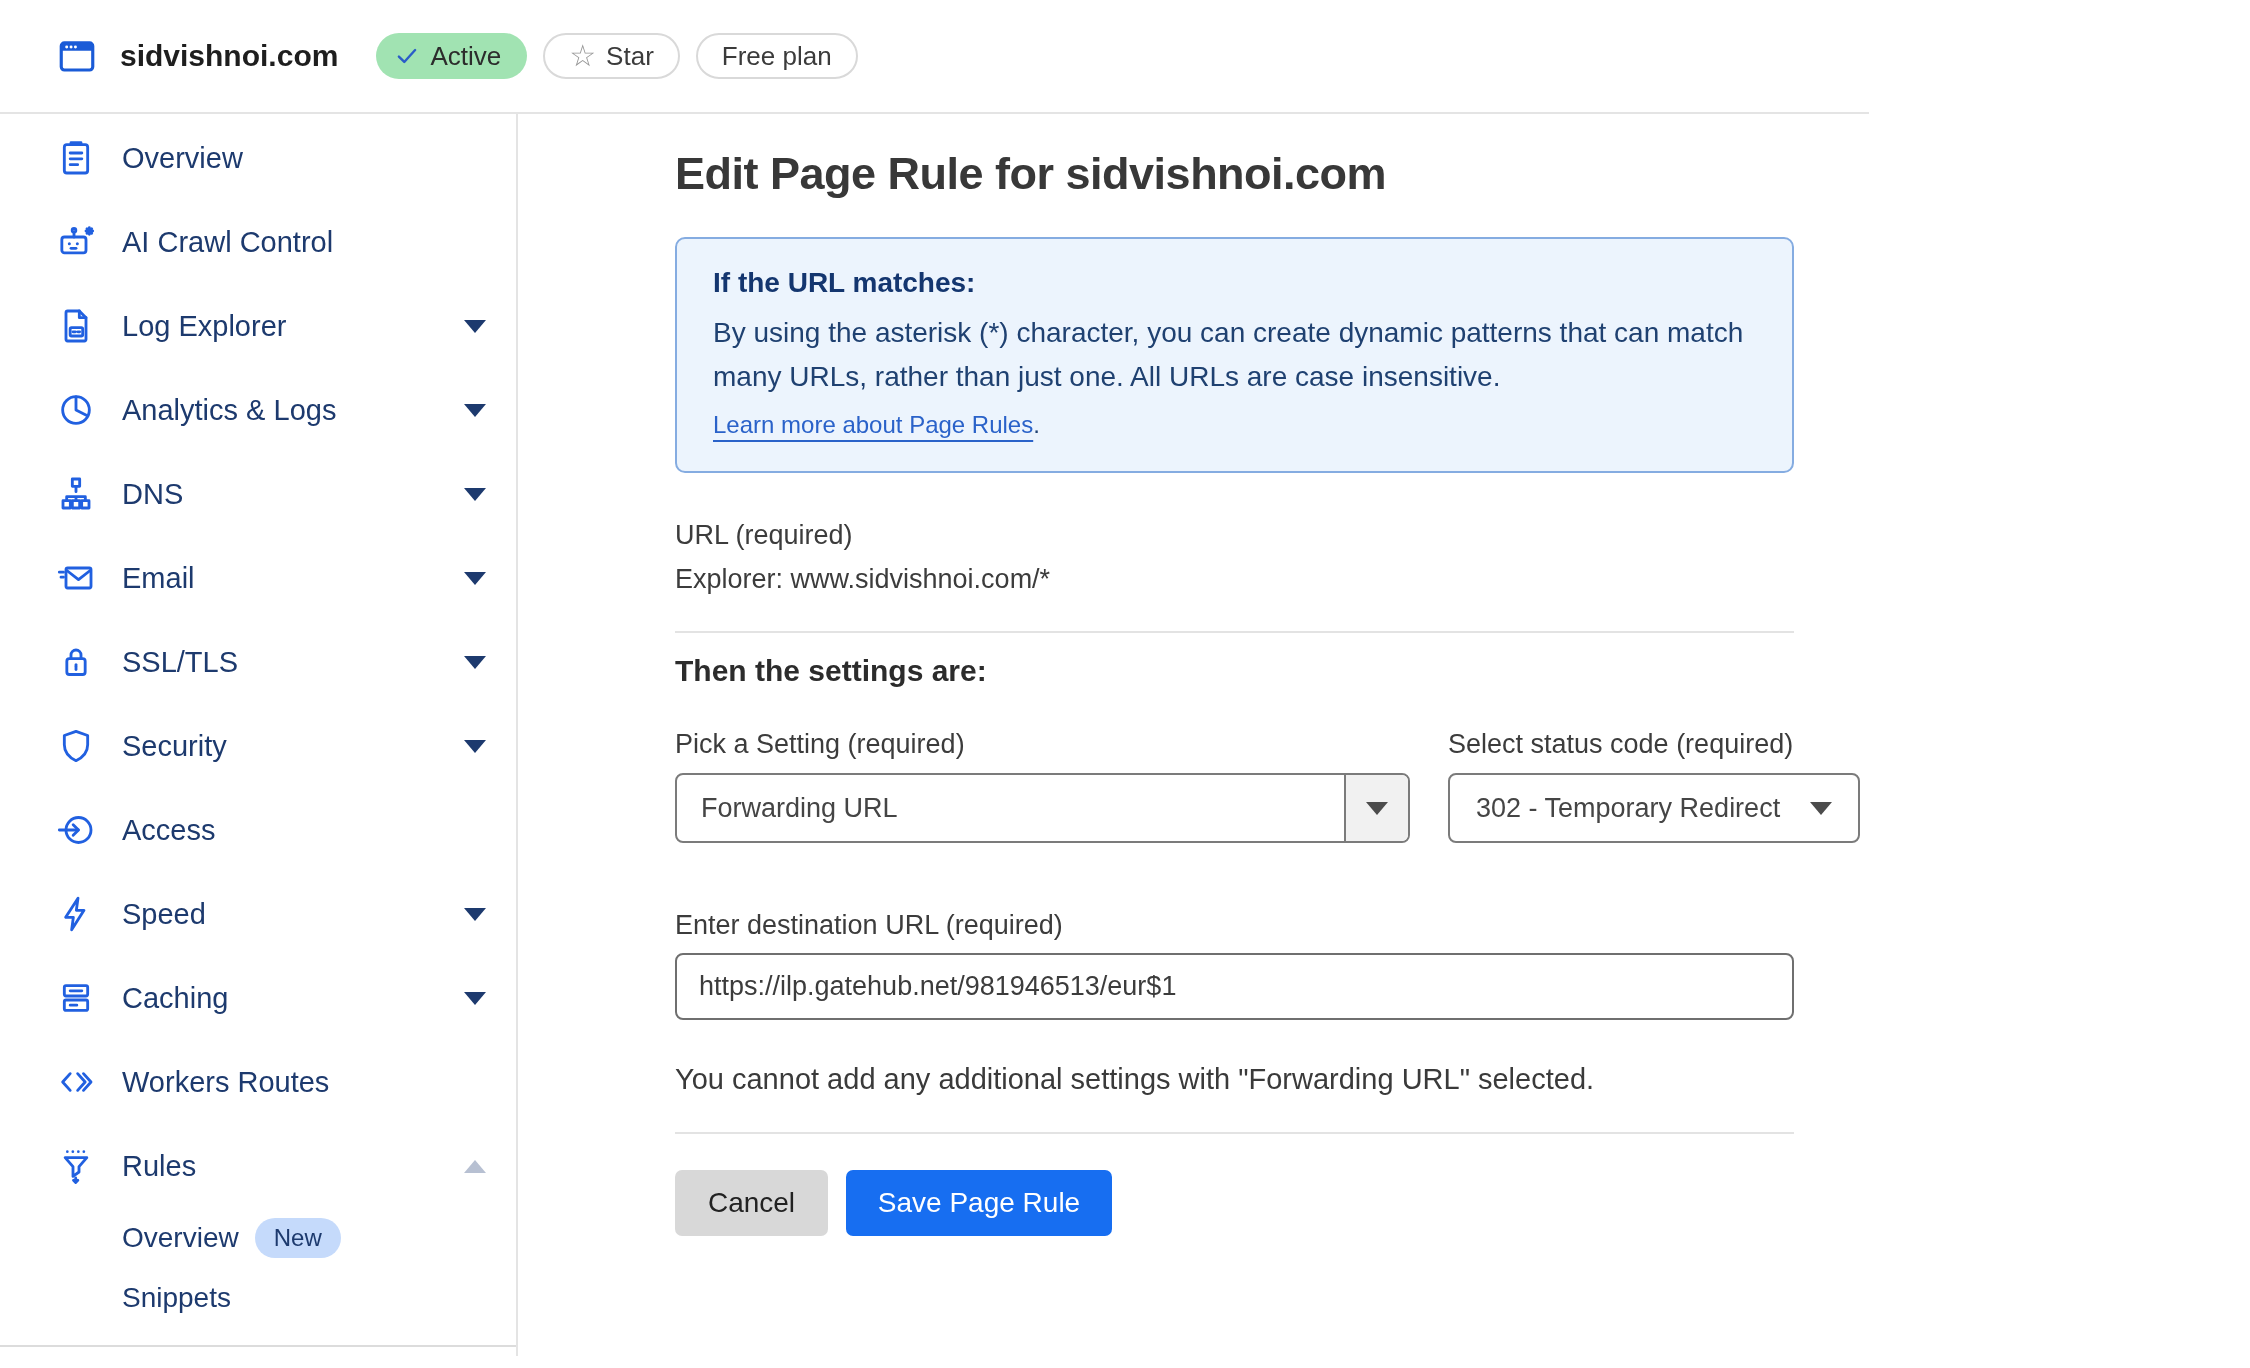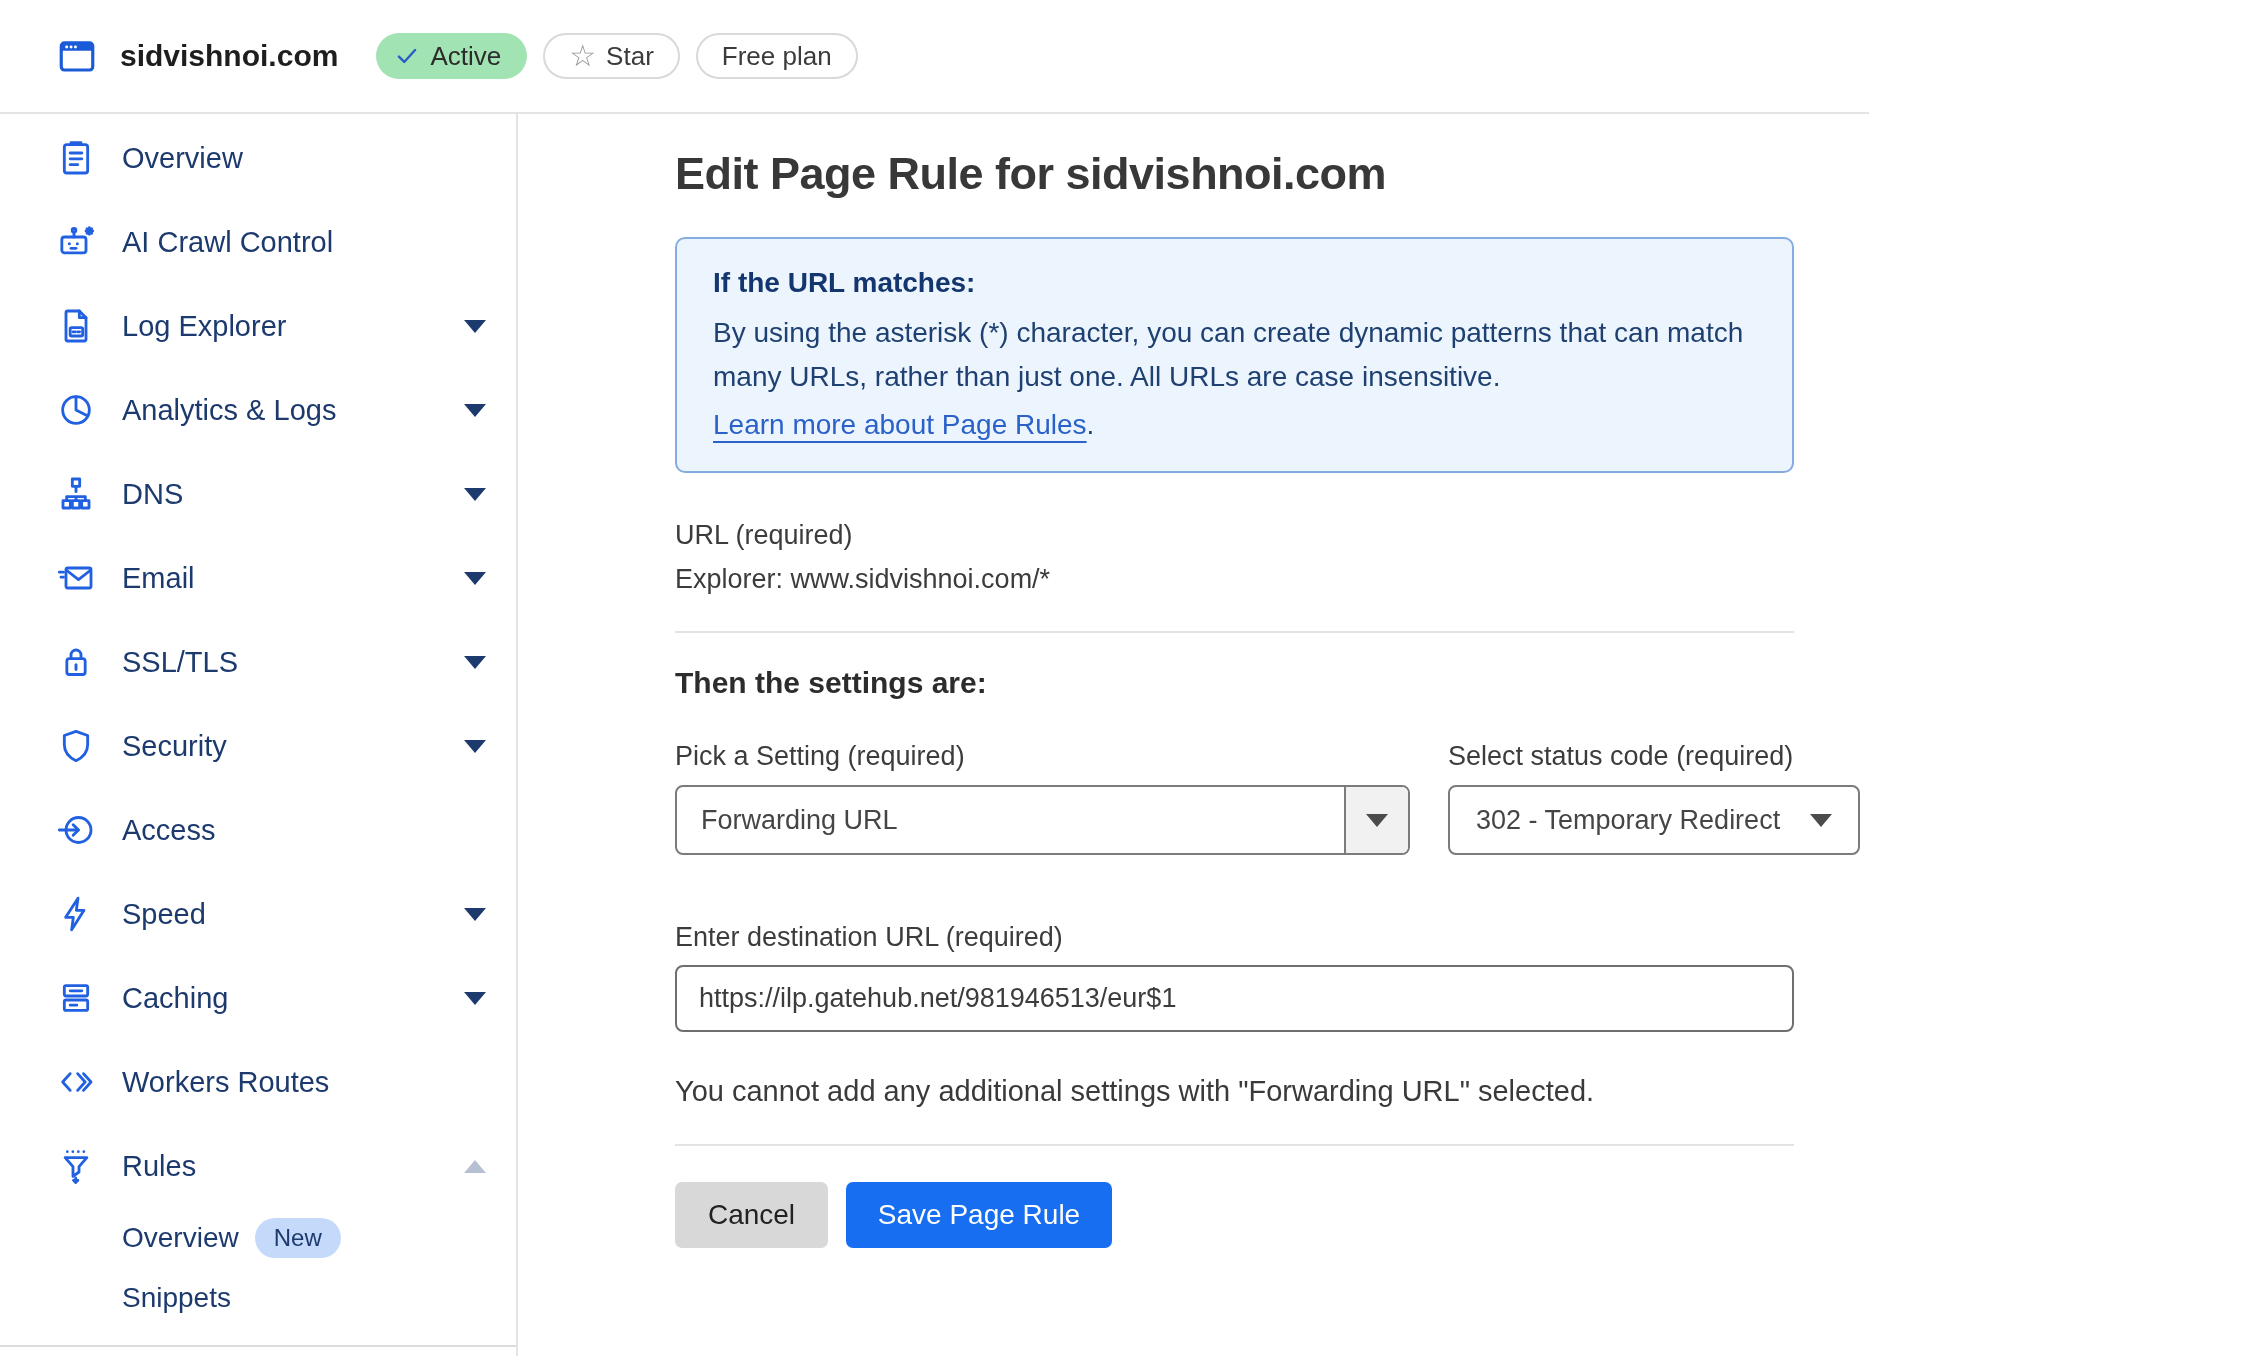--- a/index.html
+++ b/index.html
@@ -35,33 +35,33 @@
   .nav-sub { display:flex; align-items:center; height:60px; padding-left:122px; cursor:pointer; }
   .nav-sub .nav-label { font-size:28px; }
   .badge-new { margin-left:16px; background:#c5dafb; color:#1d3a6e; font-size:24px; height:40px; padding:0 19px; border-radius:20px; display:inline-flex; align-items:center; }
   .sidebar-divider { position:absolute; left:0; width:100%; top:1231px; border-top:2px solid #dcdcdc; }
   
   .main { position:absolute; top:114px; left:518px; right:0; bottom:0; padding:0 75px 0 157px; box-sizing:border-box; overflow:hidden; }
   .page-title { margin:34px 0 0; font-size:45px; line-height:52px; font-weight:700; color:#383838; letter-spacing:-0.5px; }
   .info-box { margin-top:37px; background:#ecf4fd; border:2px solid #85ace1; border-radius:10px; padding:24px 36px 26px; box-sizing:border-box; }
   .info-heading { margin:0 0 8px; font-size:28px; line-height:40px; font-weight:700; color:#14366f; }
   .info-body { margin:0; font-size:28px; line-height:44px; color:#1f4171; max-width:1445px; }
-  .info-link-line { margin:6px 0 0; font-size:28px; line-height:40px; }
+  .info-link-line { margin:6px 0 0; font-size:24px; line-height:40px; }
   .info-link { color:#2a62c9; text-decoration:underline; text-underline-offset:7px; text-decoration-thickness:2px; cursor:pointer; }
   .info-period { color:#1f4171; }
   .field-label { display:block; font-size:27px; line-height:32px; color:#3c3c3c; }
   .url-label { margin-top:46px; }
   .text-input {
     display:block; margin-top:12px; width:100%; height:67px; box-sizing:border-box;
     border:2px solid #6f6f6f; border-radius:8px; padding:0 22px;
     font-size:27px; color:#3c3c3c; font-family:inherit; background:#fff; outline:none;
   }
   .example { margin-top:12px; font-size:27px; line-height:32px; color:#3c3c3c; }
   .divider { border:none; border-top:2px solid #e3e3e3; margin:36px 0 0; }
-  .settings-heading { margin:32px 0 0; font-size:30px; line-height:35px; font-weight:700; color:#2c2c2c; }
+  .settings-heading { margin:20px 0 0; font-size:30px; line-height:35px; font-weight:700; color:#2c2c2c; }
   .settings-row { display:flex; margin-top:40px; }
   .col-setting { width:735px; margin-right:38px; flex:none; }
   .select {
     margin-top:13px; height:70px; border:2px solid #7b7b7b; border-radius:8px;
     background:#fff; display:flex; align-items:center; box-sizing:border-box; cursor:pointer;
   }
   .select-setting { width:735px;gap:45px; }
   .select-value { font-size:27px; color:#454545; white-space:nowrap; }
   .select-setting .select-value { flex:1; padding:0 24px; }
   .select-arrowbox {

